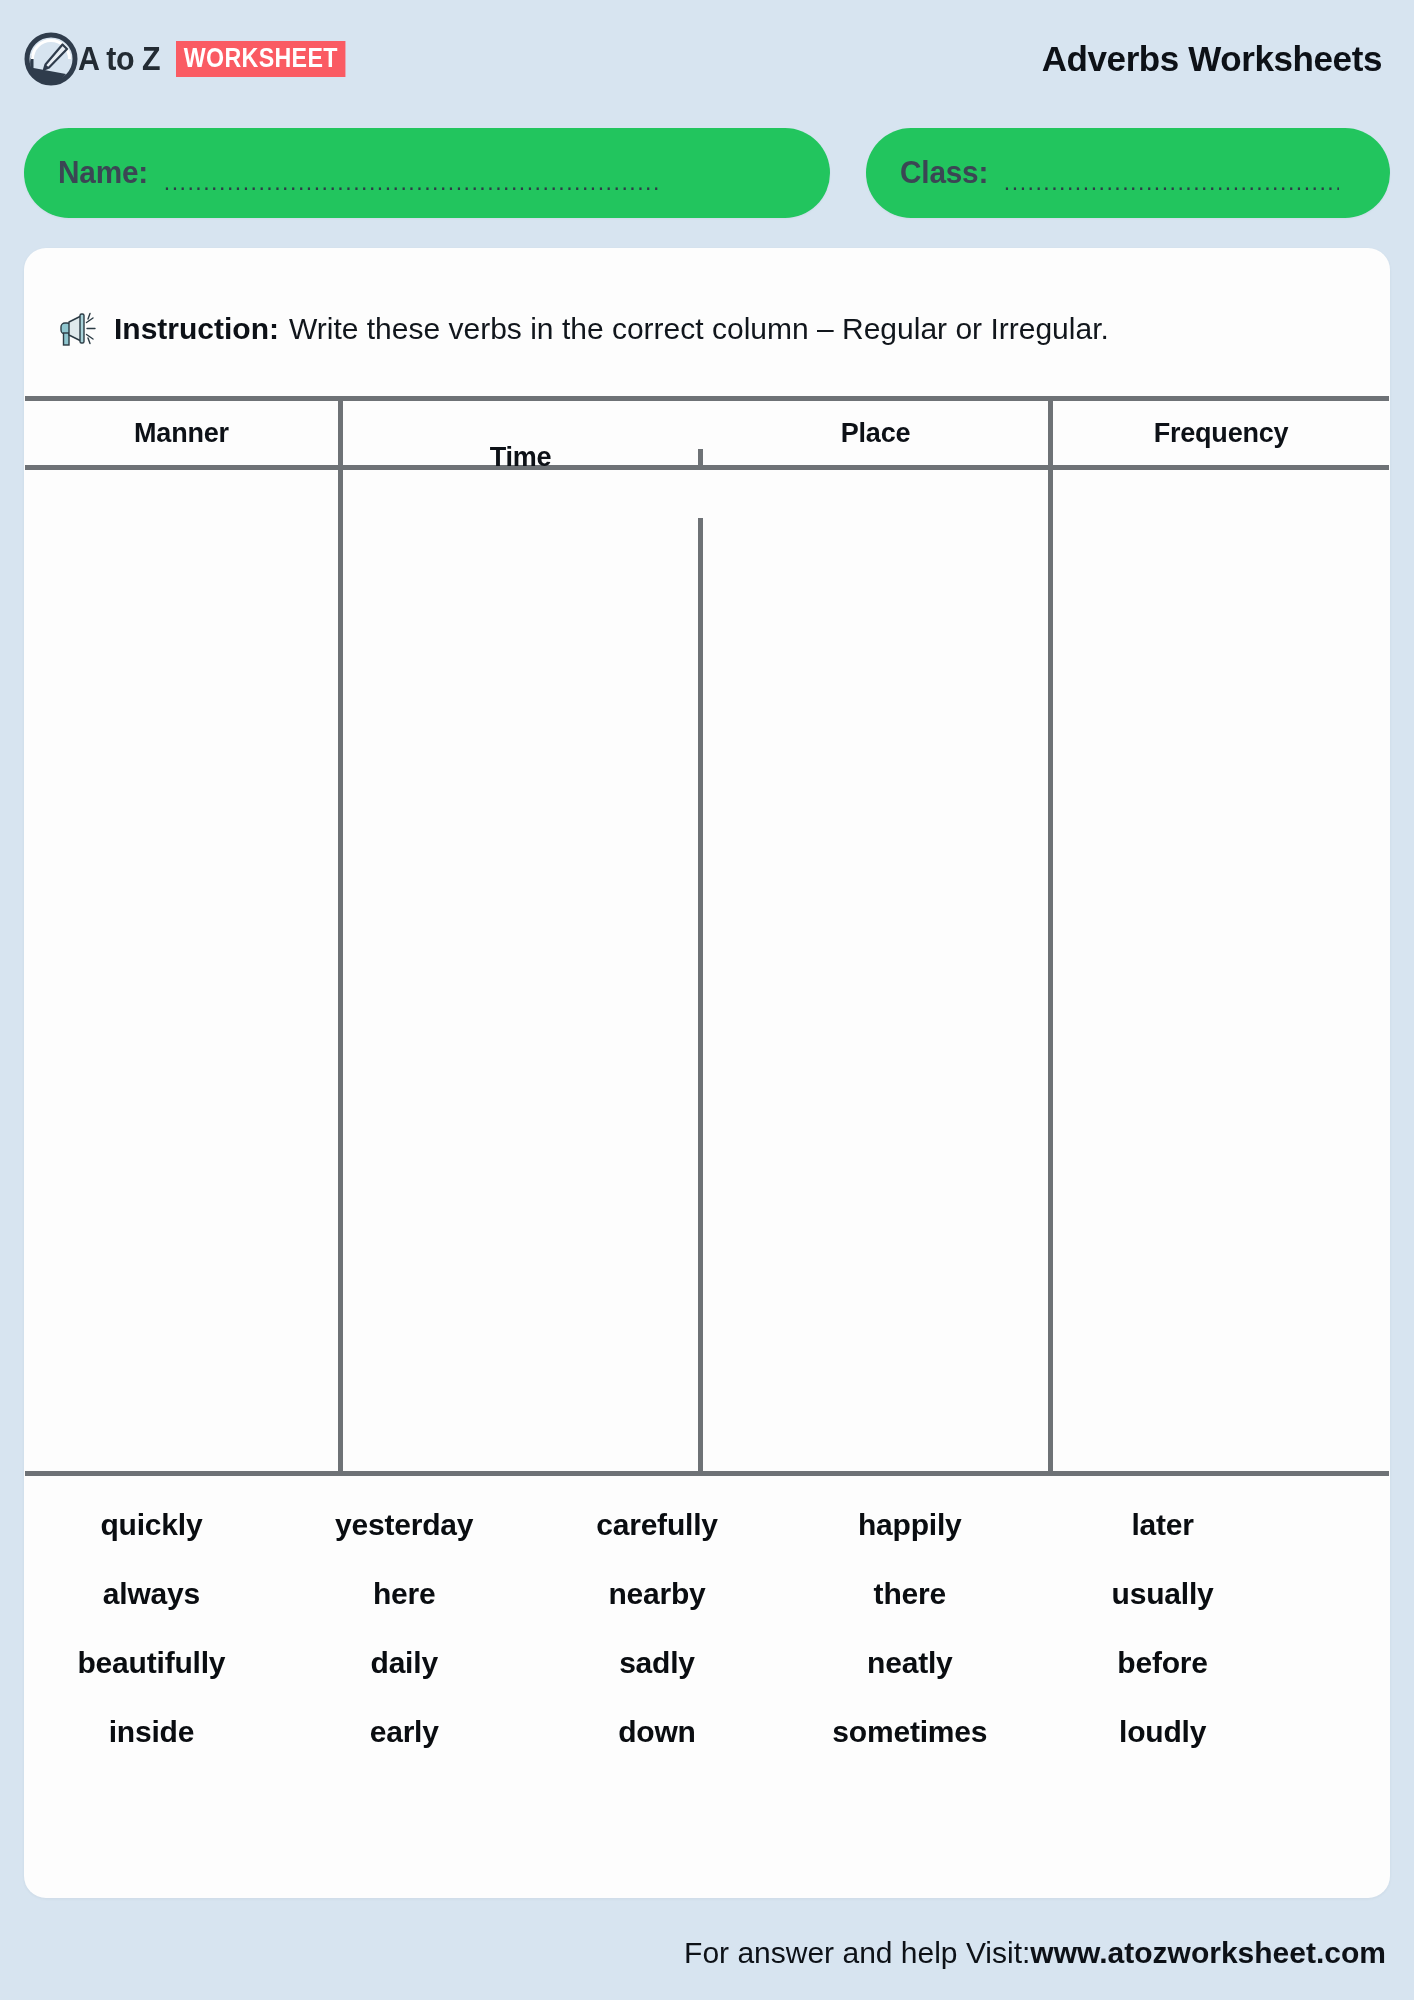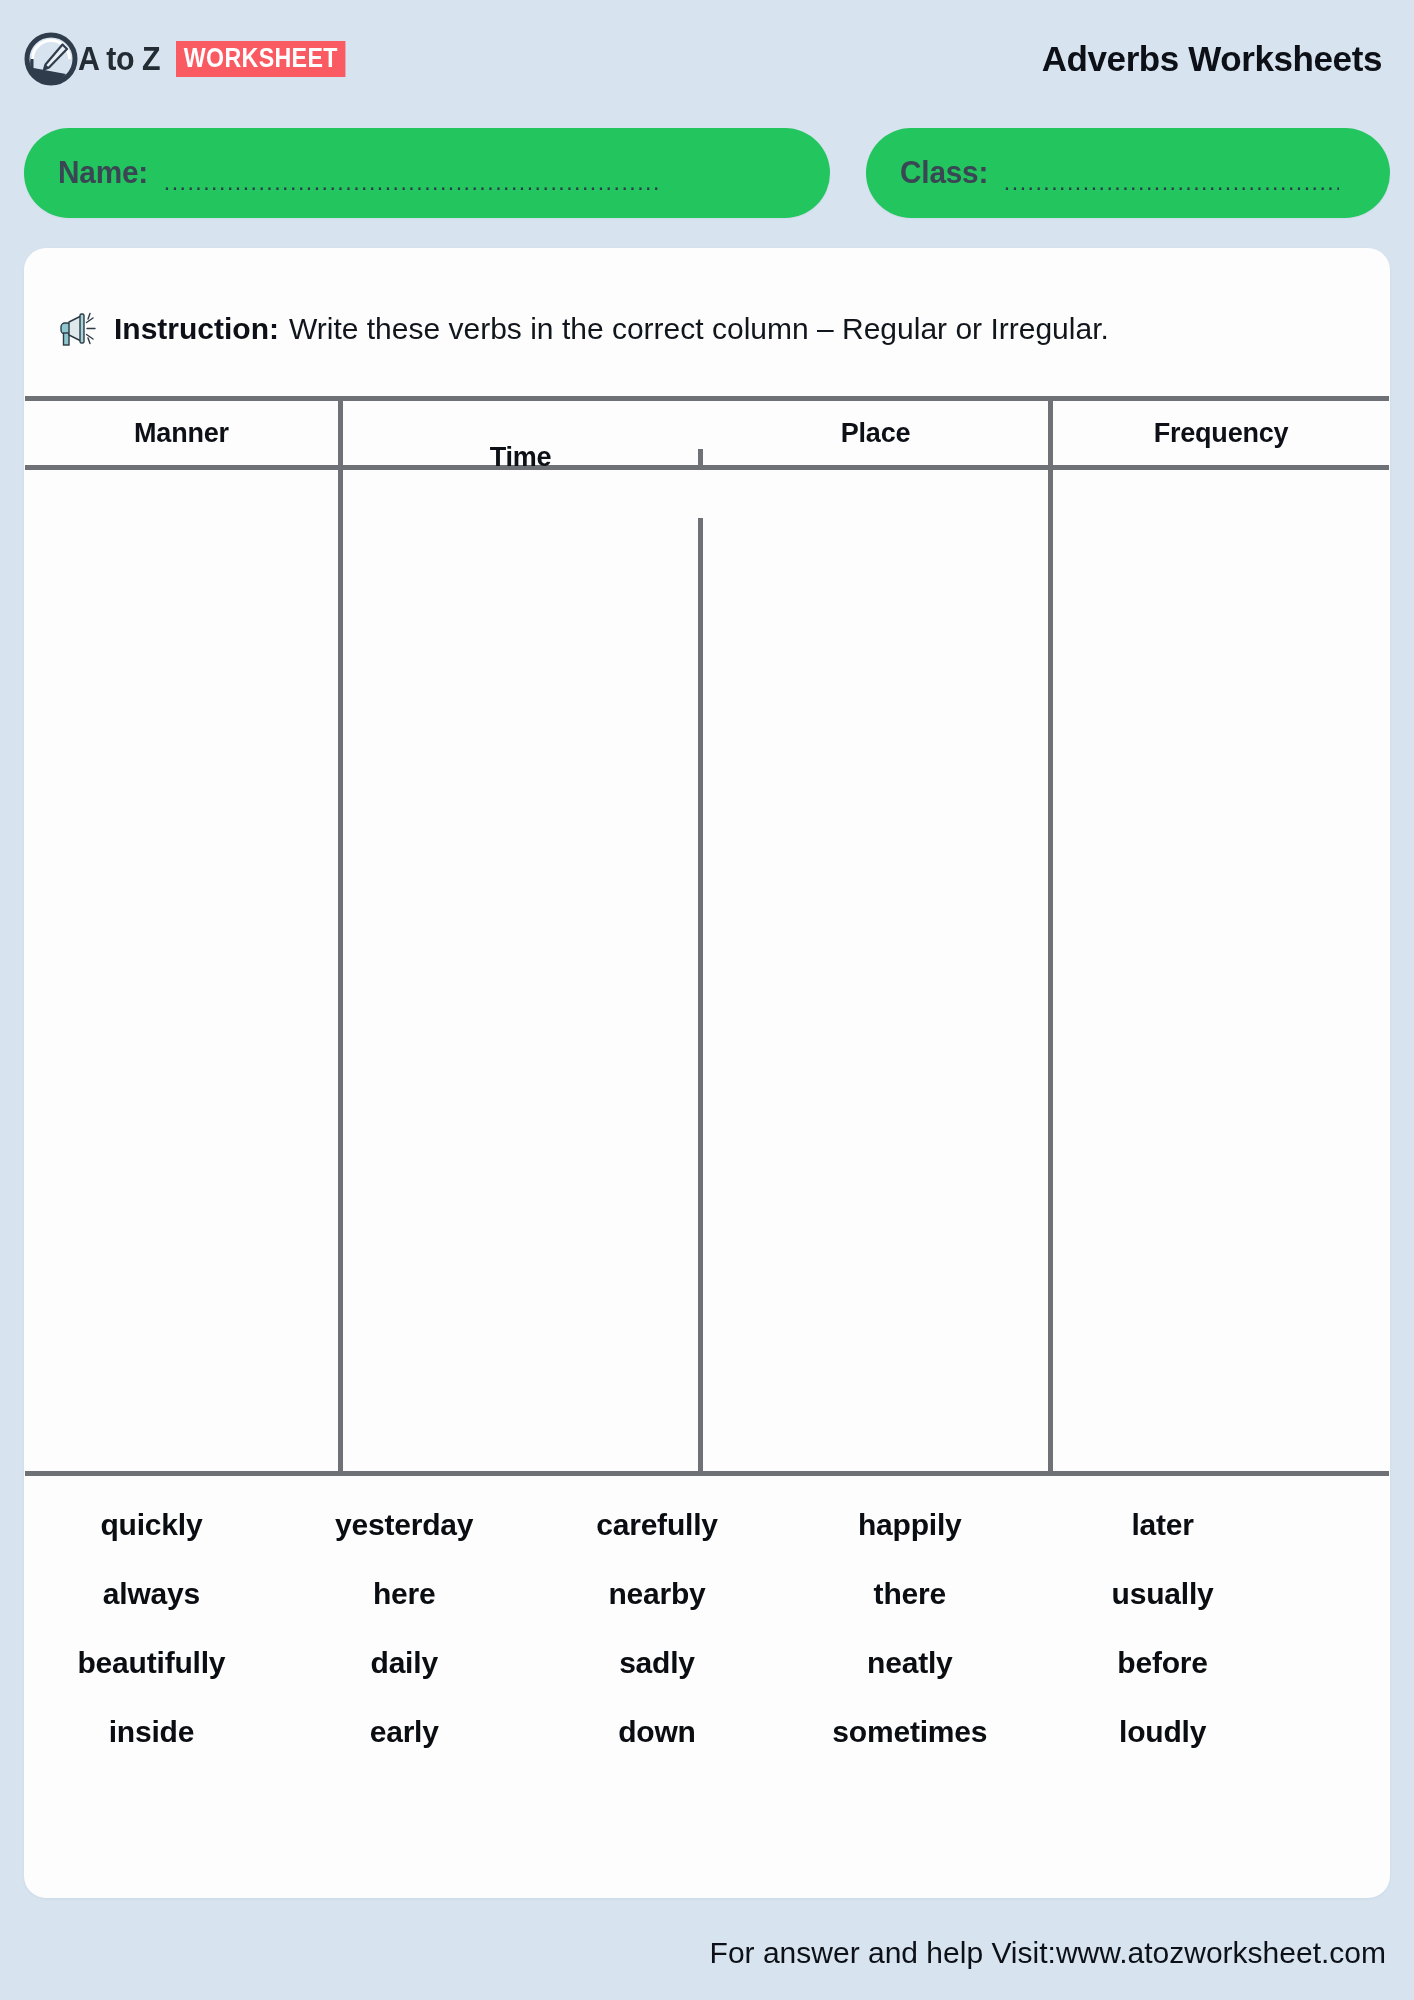--- a/index.html
+++ b/index.html
@@ -253,21 +253,21 @@
     box-sizing: border-box;
   }
   .footer-left {
     font-size: 30px;
     font-weight: 400;
     color: #0d1117;
     white-space: nowrap;
   }
   .footer-right {
     font-size: 30px;
-    font-weight: 400;
+    font-weight: 700;
     color: #0d1117;
     white-space: nowrap;
   }
 </style>
 </head>
 <body>
 
 <div class="page">
 
   <div class="header">

